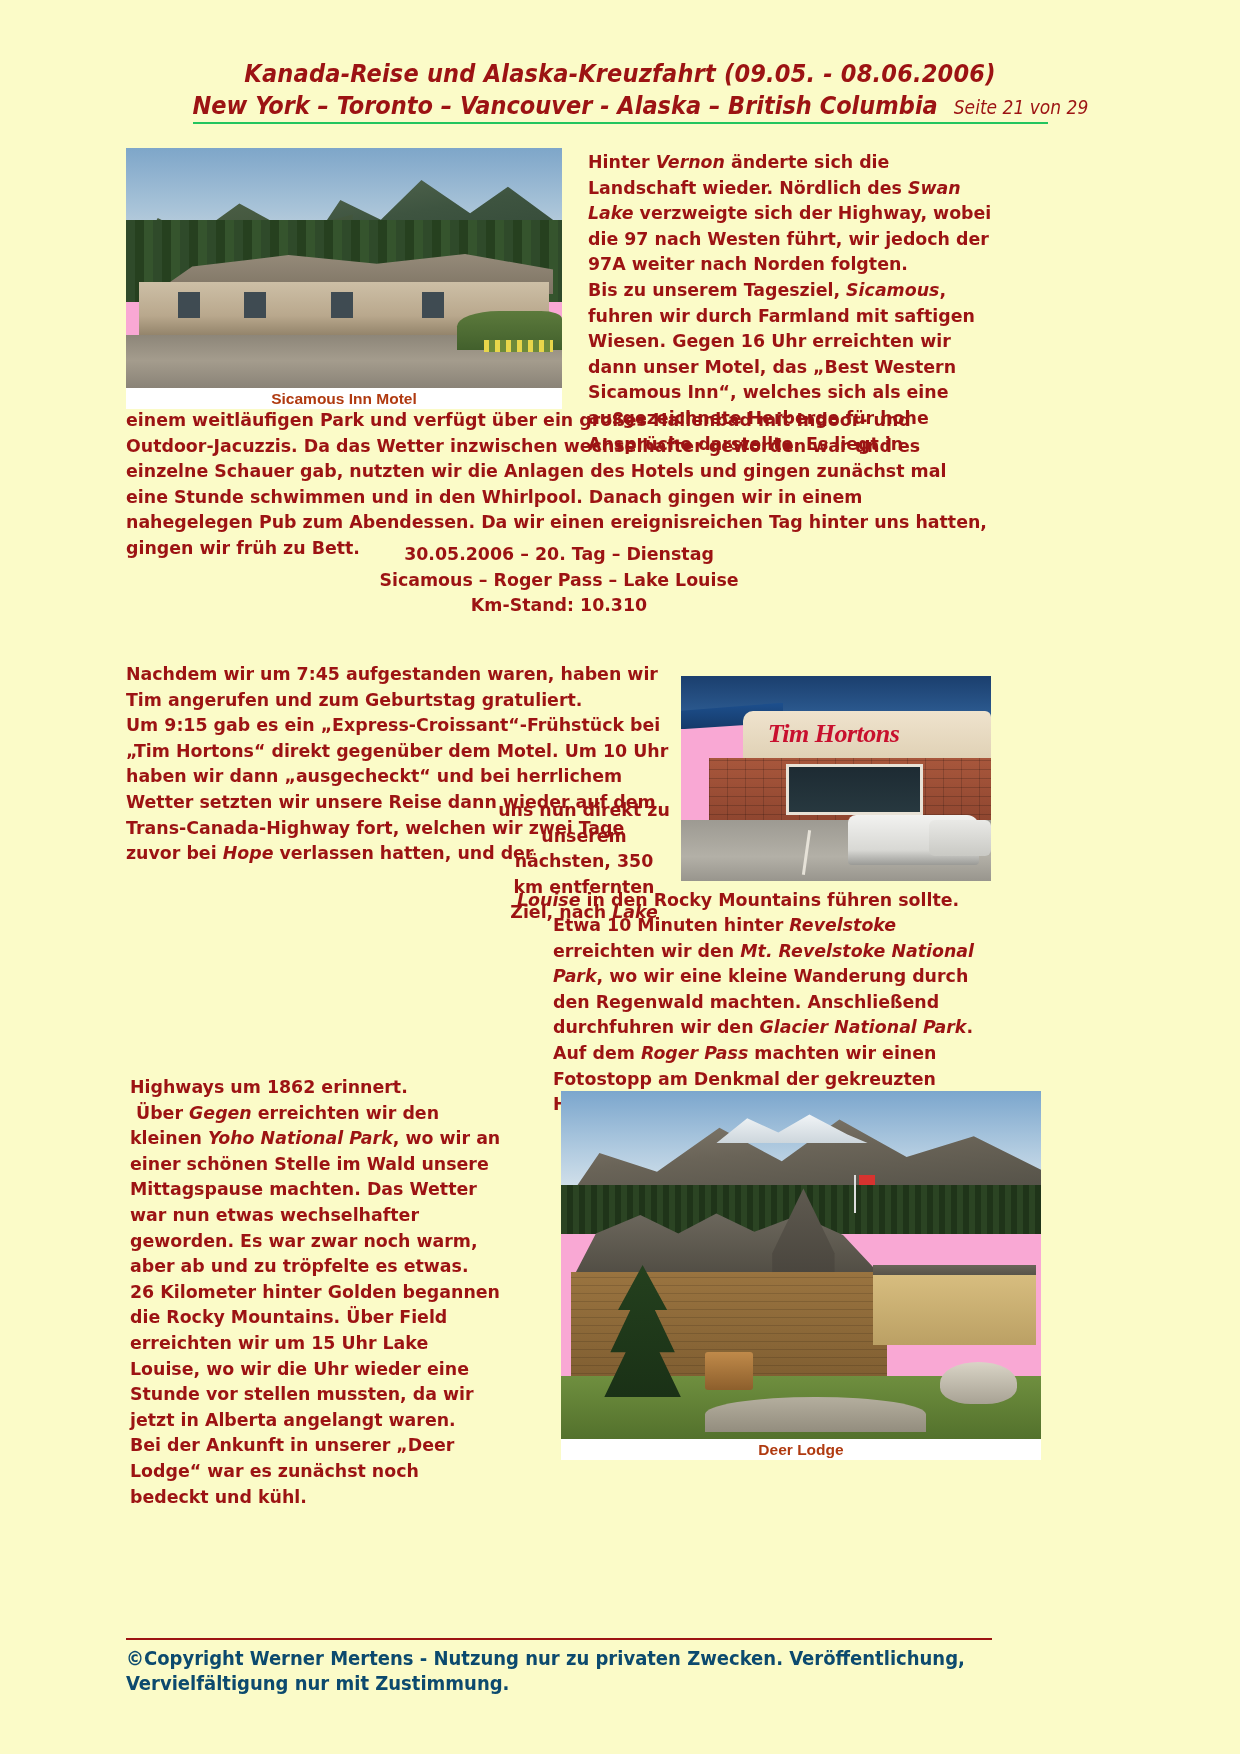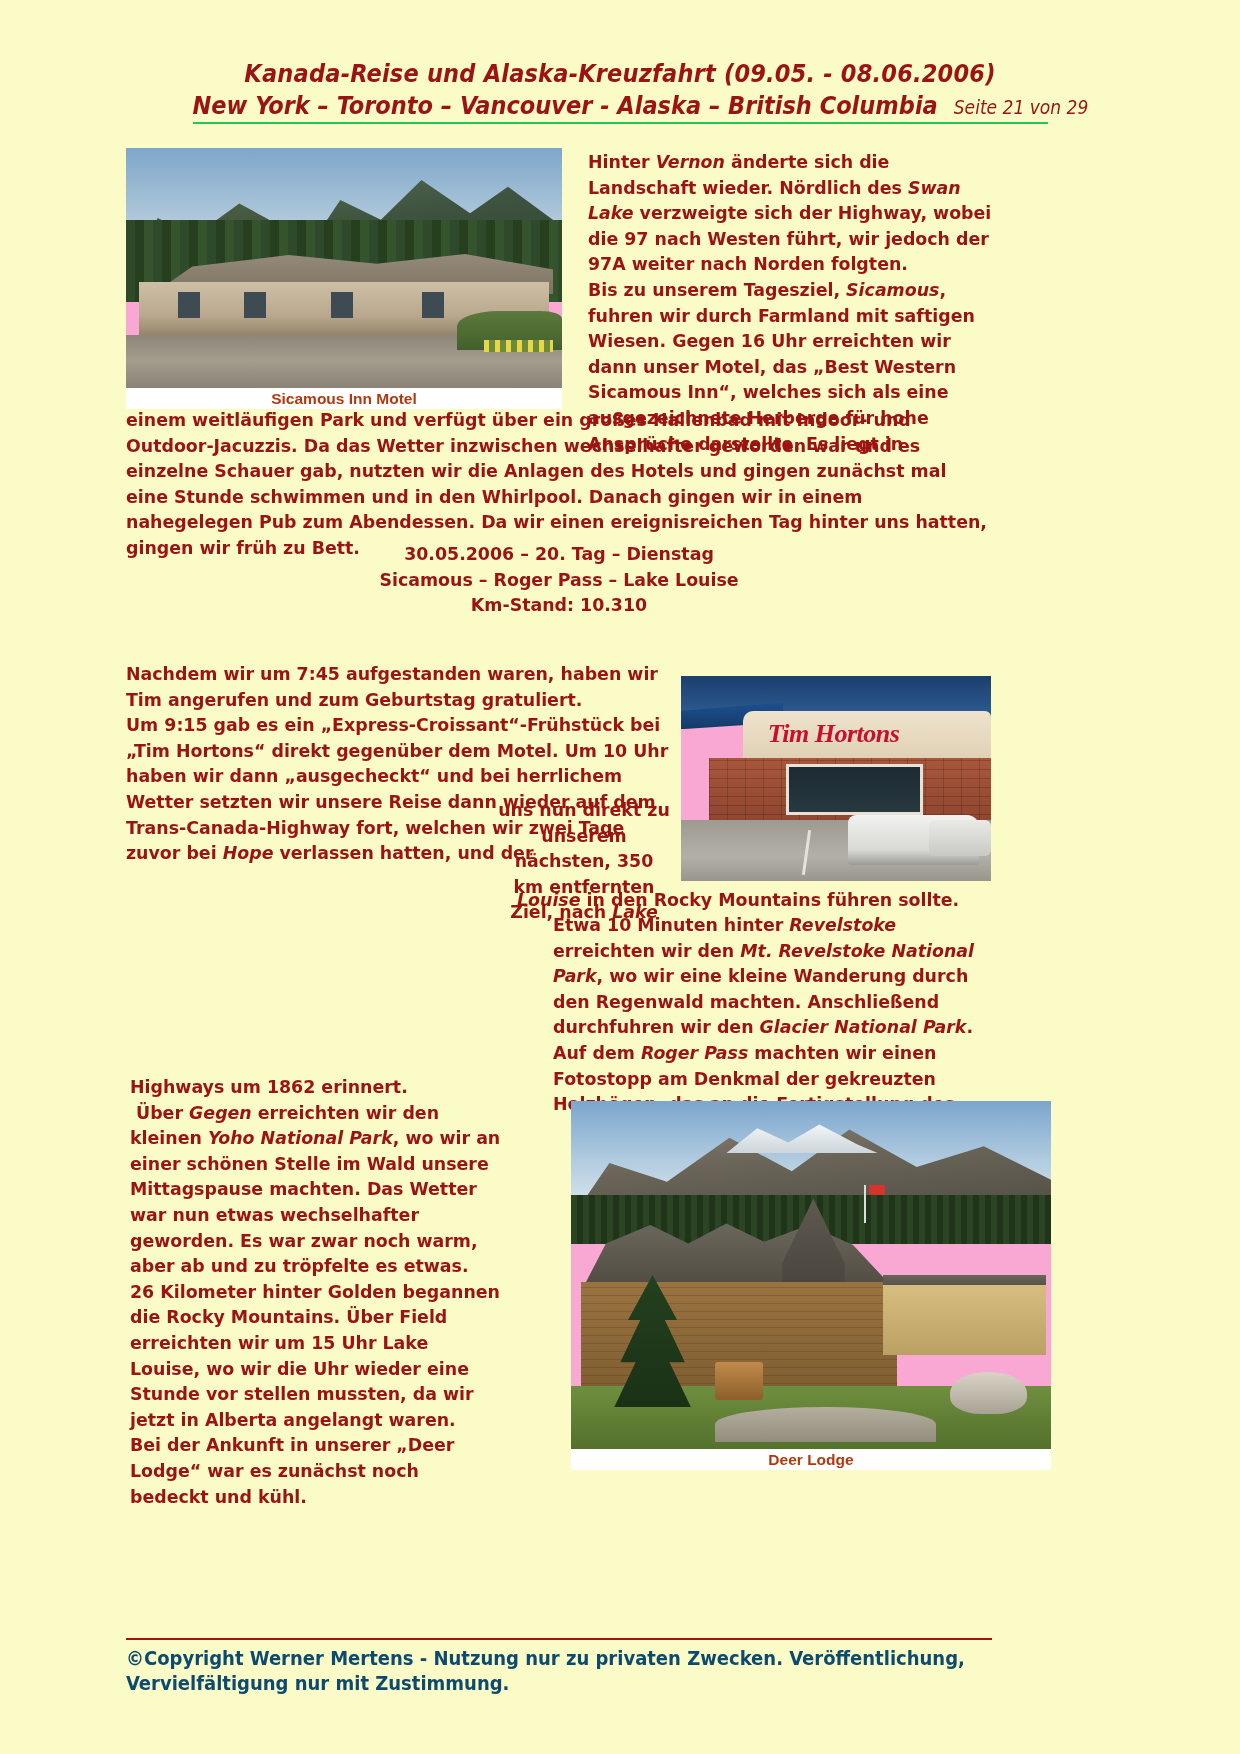--- a/index.html
+++ b/index.html
@@ -396,21 +396,21 @@
   </div>
 
   <div id="para-louise" class="body-text">
     <i>Louise</i> in den Rocky Mountains führen sollte.
   </div>
 
   <div id="para-etwa" class="body-text">
     Etwa 10 Minuten hinter <i>Revelstoke</i> erreichten wir den <i>Mt.&nbsp;Revelstoke National Park</i>, wo wir eine kleine Wanderung durch den Regenwald machten. Anschließend durchfuhren wir den <i>Glacier National Park</i>. Auf dem <i>Roger Pass</i> machten wir einen Fotostopp am Denkmal der gekreuzten Holzbögen, das an die Fertigstellung des
   </div>
 
-  <figure id="deer-figure" style="margin:16px;padding-left:44px;">
+  <figure id="deer-figure" style="margin:6px;padding-left:44px;">
     <div class="photo">
       <div class="sky-d"></div>
       <div class="mtn-d"></div>
       <div class="snow-d"></div>
       <div class="treeline-d"></div>
       <div class="lodge-roof-d"></div>
       <div class="turret-d"></div>
       <div class="flag-d"></div>
       <div class="flagc-d"></div>
       <div class="lodge-wall-d"></div>

